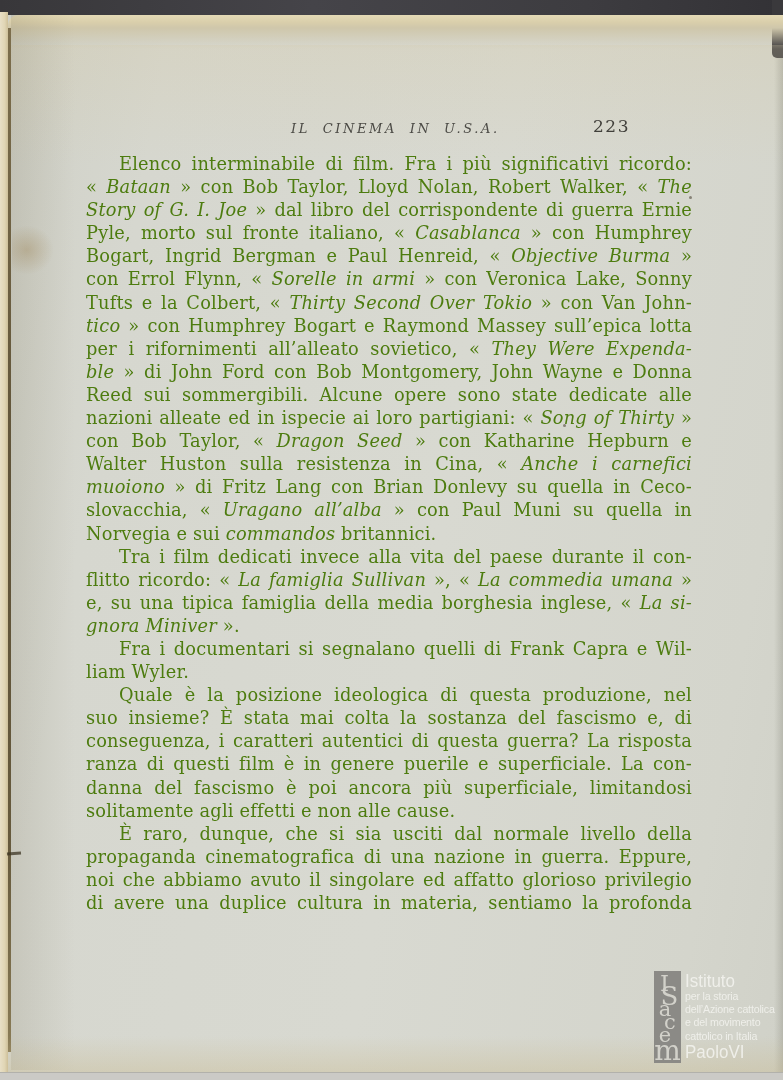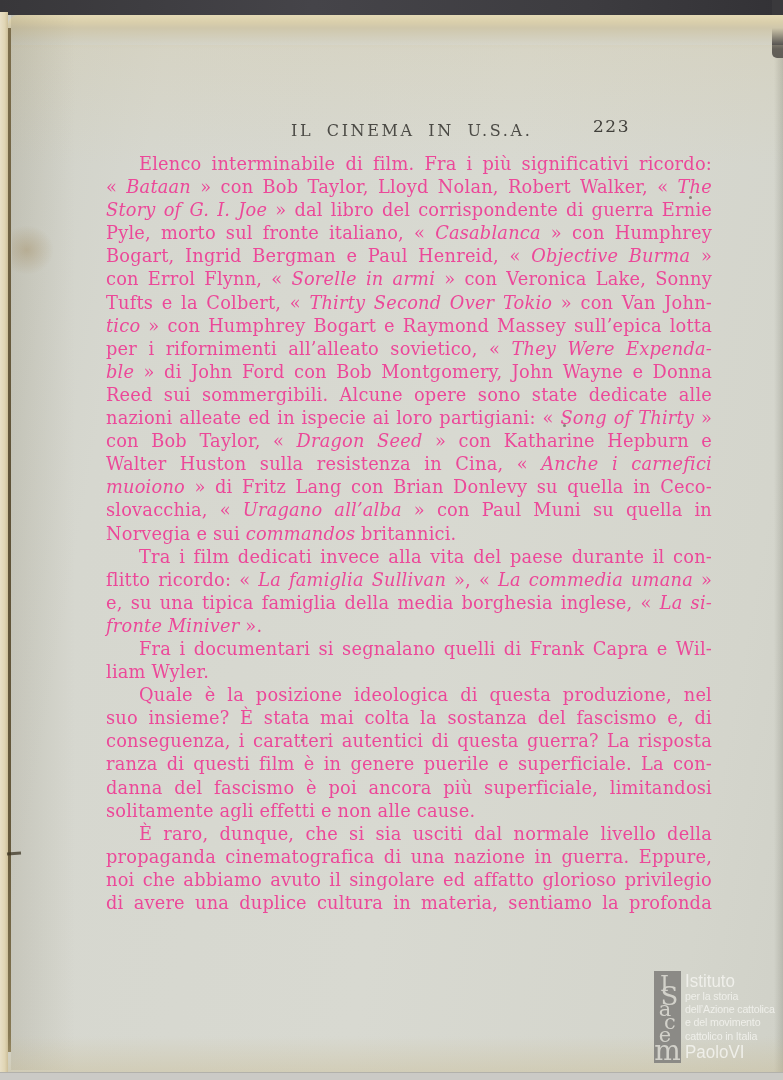--- a/index.html
+++ b/index.html
@@ -62,36 +62,36 @@
   }
   .gutter-tick {
     left: 7px; top: 852px; width: 14px; height: 3px;
     background: rgba(60,52,35,0.75); transform: rotate(-4deg);
   }
   .speck { width: 3px; height: 3px; border-radius: 50%; background: rgba(70,60,45,0.55); }
 
   
   .running-title {
     left: 291px; top: 121px;
-    font-size: 16px; letter-spacing: 2.6px; word-spacing: 6px;
+    font-size: 13px; letter-spacing: 2.6px; word-spacing: 6px;
     color: #4b4a45;
+    font-style: italic;
   }
   .page-number {
     left: 593px; top: 116px;
     font-size: 17px; letter-spacing: 1.5px;
     color: #403f3a;
   }
 
   
   .text-block {
     left: 86px; top: 152px; width: 606px;
     font-size: 17.8px; line-height: 23.1px;
     letter-spacing: 0.2px;
-    color: #ec4899;
-    margin-left: 20px;
+    color: #4d7c0f;
   }
   .line { text-align: justify; text-align-last: justify; height: 23.1px; white-space: normal; }
   .line.end { text-align-last: left; }
   .line.indent { text-indent: 33px; }
   .it { font-style: italic; }
 
   
   .watermark { left: 654px; top: 971px; display: flex; gap: 4px; font-family: "Liberation Sans", sans-serif; }
   .wm-col {
     width: 27px; height: 92px; background: #8b8a86;
@@ -146,21 +146,21 @@
     <div class="line"><span>Reed sui sommergibili. Alcune opere sono state dedicate alle</span></div>
     <div class="line"><span>nazioni alleate ed in ispecie ai loro partigiani: « </span><span class="it">Song of Thirty</span><span> »</span></div>
     <div class="line"><span>con Bob Taylor, « </span><span class="it">Dragon Seed</span><span> » con Katharine Hepburn e</span></div>
     <div class="line"><span>Walter Huston sulla resistenza in Cina, « </span><span class="it">Anche i carnefici</span></div>
     <div class="line"><span class="it">muoiono</span><span> » di Fritz Lang con Brian Donlevy su quella in Ceco-</span></div>
     <div class="line"><span>slovacchia, « </span><span class="it">Uragano all’alba</span><span> » con Paul Muni su quella in</span></div>
     <div class="line end"><span>Norvegia e sui </span><span class="it">commandos</span><span> britannici.</span></div>
     <div class="line indent"><span>Tra i film dedicati invece alla vita del paese durante il con-</span></div>
     <div class="line"><span>flitto ricordo: « </span><span class="it">La famiglia Sullivan</span><span> », « </span><span class="it">La commedia umana</span><span> »</span></div>
     <div class="line"><span>e, su una tipica famiglia della media borghesia inglese, « </span><span class="it">La si-</span></div>
-    <div class="line end"><span class="it">fronte Miniver</span><span> ».</span></div>
+    <div class="line end"><span class="it">gnora Miniver</span><span> ».</span></div>
     <div class="line indent"><span>Fra i documentari si segnalano quelli di Frank Capra e Wil-</span></div>
     <div class="line end"><span>liam Wyler.</span></div>
     <div class="line indent"><span>Quale è la posizione ideologica di questa produzione, nel</span></div>
     <div class="line"><span>suo insieme? È stata mai colta la sostanza del fascismo e, di</span></div>
     <div class="line"><span>conseguenza, i caratteri autentici di questa guerra? La risposta</span></div>
     <div class="line"><span>ranza di questi film è in genere puerile e superficiale. La con-</span></div>
     <div class="line"><span>danna del fascismo è poi ancora più superficiale, limitandosi</span></div>
     <div class="line end"><span>solitamente agli effetti e non alle cause.</span></div>
     <div class="line indent"><span>È raro, dunque, che si sia usciti dal normale livello della</span></div>
     <div class="line"><span>propaganda cinematografica di una nazione in guerra. Eppure,</span></div>

